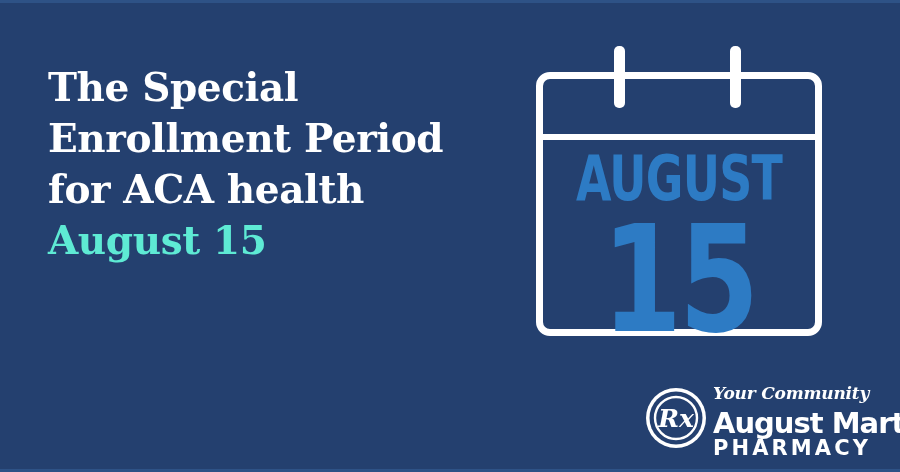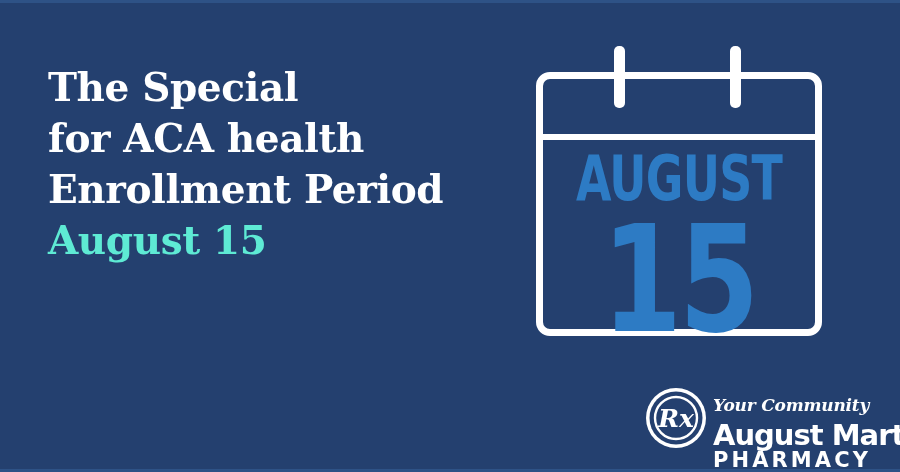--- a/index.html
+++ b/index.html
@@ -126,21 +126,20 @@
     top: 4px;
     width: 62px;
     height: 62px;
     text-align: center;
   }
   #logo-text {
     position: absolute;
     left: 68px;
     top: 0;
     width: 185px;
-    margin-top: 12px;
   }
   #logo-tagline {
     font-family: "DejaVu Serif", "Liberation Serif", serif;
     font-weight: bold;
     font-style: italic;
     font-size: 17px;
     line-height: 20px;
     color: #ffffff;
     letter-spacing: -0.2px;
   }
@@ -170,22 +169,22 @@
 </head>
 <body>
 
 <div id="poster">
 
   <div class="edge-line edge-top"></div>
   <div class="edge-line edge-bottom"></div>
 
   <div id="headline">
     <div class="hl-line">The Special</div>
+    <div class="hl-line">Enrollment Period</div>
     <div class="hl-line">for ACA health</div>
-    <div class="hl-line">Enrollment Period</div>
     <div class="hl-line accent">August 15</div>
   </div>
 
   <div id="calendar">
     <div id="cal-body"></div>
     <div id="cal-header-rule"></div>
     <div class="cal-ring ring-left"></div>
     <div class="cal-ring ring-right"></div>
     <div id="cal-month">AUGUST</div>
     <div id="cal-day">15</div>

